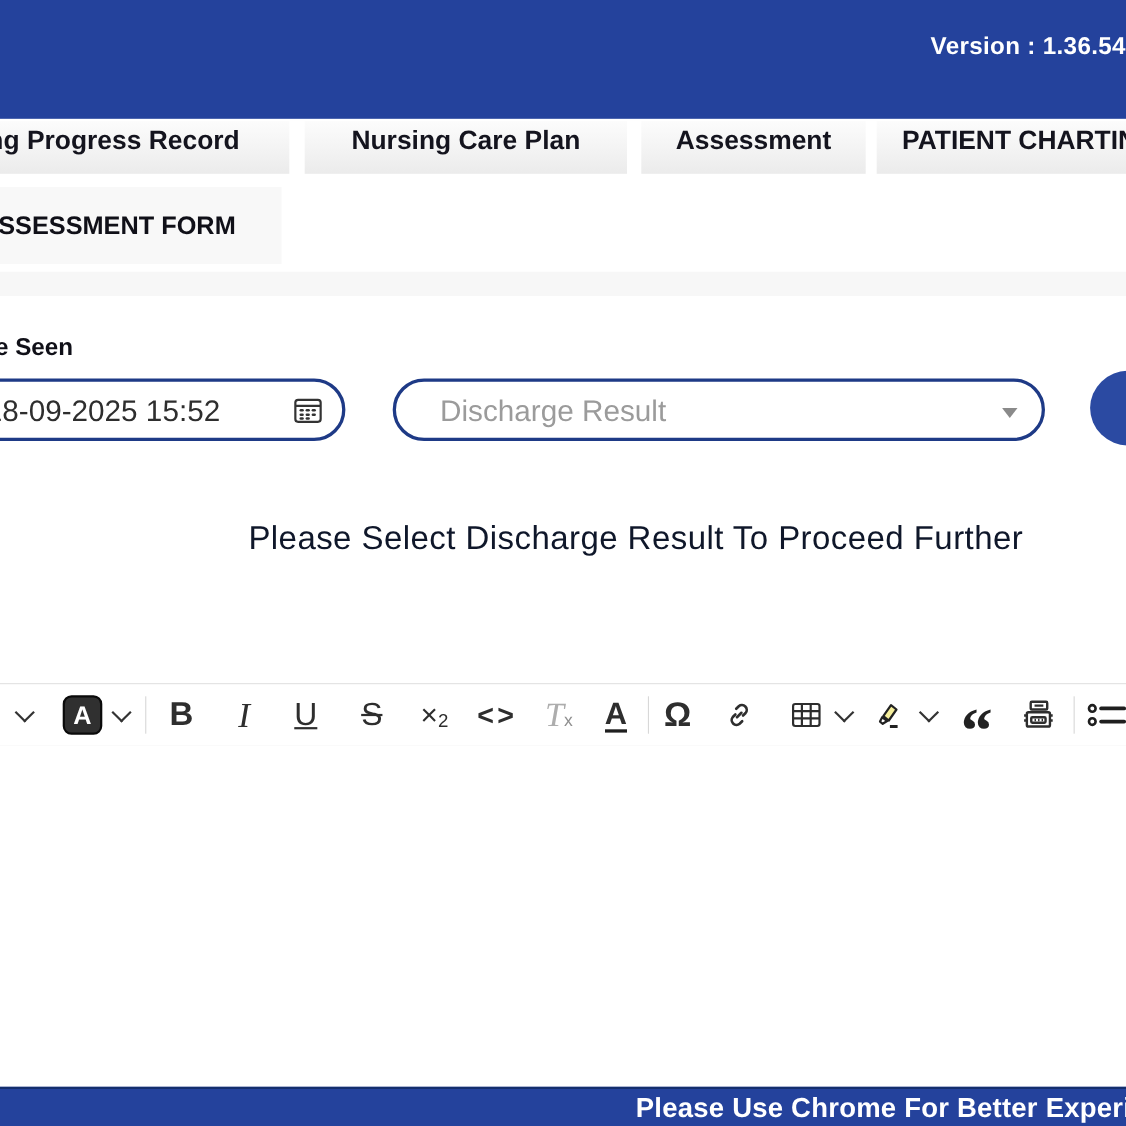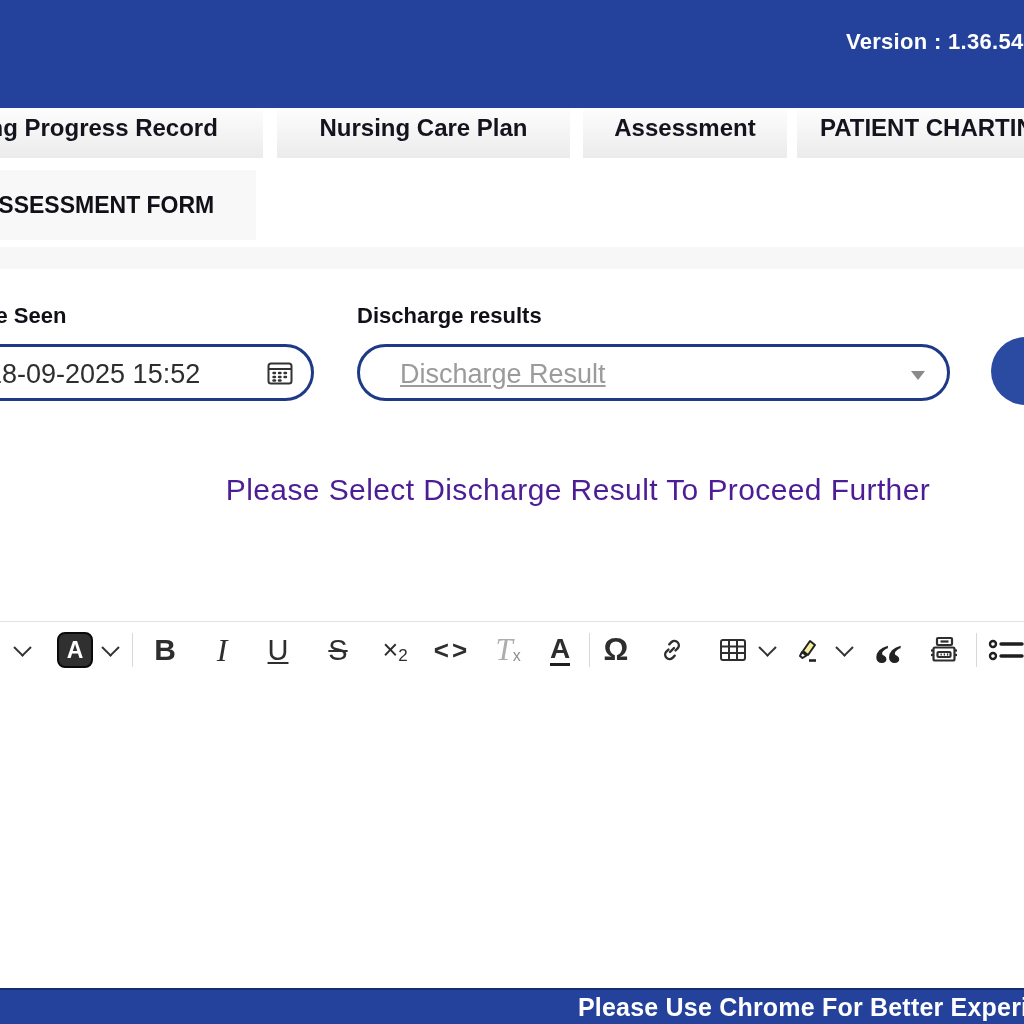--- a/index.html
+++ b/index.html
@@ -25,25 +25,25 @@
   .faint-strip{position:absolute;top:247px;left:0;right:0;height:22px;background:#f7f7f7;}
   
   .field-label{position:absolute;top:303px;color:#101018;font-size:22px;font-weight:700;white-space:nowrap;}
   .lbl-date{left:-40px;}
   .lbl-discharge{left:357px;}
   .pill{position:absolute;top:344px;height:51px;border:3px solid #1e3a86;border-radius:29px;background:#fff;box-sizing:content-box;}
   .pill-date{left:-66px;width:374px;}
   .pill-discharge{left:357px;width:587px;}
   .date-value{position:absolute;left:50px;top:12px;font-size:27px;color:#2e2e2e;white-space:nowrap;}
   .cal-btn{position:absolute;right:16px;top:11px;width:30px;height:30px;display:flex;align-items:center;justify-content:center;cursor:pointer;background:none;border:none;padding:0;}
-  .dd-placeholder{position:absolute;left:40px;top:12px;font-size:27px;color:#9b9b9b;white-space:nowrap;text-decoration:underline;}
+  .dd-placeholder{position:absolute;left:40px;top:12px;font-size:27px;color:#9b9b9b;white-space:nowrap;}
   .dd-arrow{position:absolute;right:22px;top:24px;width:0;height:0;border-left:7px solid transparent;border-right:7px solid transparent;border-top:9px solid #8a8a8a;}
   .proceed-btn{position:absolute;left:991px;top:337px;width:70px;height:68px;border-radius:50%;background:#2b4aa2;border:none;cursor:pointer;}
   
-  .notice{position:absolute;top:473px;left:132px;width:892px;text-align:center;color:#4c1d95;font-size:30px;letter-spacing:.4px;white-space:nowrap;}
+  .notice{position:absolute;top:473px;left:132px;width:892px;text-align:center;color:#0f172a;font-size:30px;letter-spacing:.4px;white-space:nowrap;}
   
   .toolbar{position:absolute;top:621px;left:0;right:0;height:56px;background:#ffffff;
            border-top:1px solid #e2e2e2;border-bottom:1px solid #e2e2e2;}
   .titem{position:absolute;top:0;height:56px;display:flex;align-items:center;justify-content:center;color:#2e2e2e;cursor:pointer;}
   .tsep{position:absolute;top:11px;width:1px;height:34px;background:#d8d8d8;}
   .chev{width:11px;height:11px;border-right:2.5px solid #333;border-bottom:2.5px solid #333;transform:rotate(45deg) translate(-2px,-2px);}
   .abox{width:36px;height:36px;background:#303030;border:2px solid #0a0a0a;border-radius:8px;color:#fff;font-weight:700;font-size:23px;display:flex;align-items:center;justify-content:center;box-sizing:border-box;}
   .g-partialA{font-size:28px;font-weight:600;border-bottom:4px solid #1f1f1f;line-height:1.05;}
   .g-bold{font-weight:700;font-size:30px;}
   .g-italic{font-family:"Liberation Serif",serif;font-style:italic;font-size:32px;}
@@ -84,21 +84,20 @@
   <div class="tab tab-4">
     <span>PATIENT CHARTING</span>
   </div>
 
   <div class="subtab">
     <span>ASSESSMENT FORM</span>
   </div>
   <div class="faint-strip"></div>
 
   <div class="field-label lbl-date">Date Seen</div>
-  <div class="field-label lbl-discharge">Discharge results</div>
 
   <div class="pill pill-date">
     <span class="date-value">18-09-2025 15:52</span>
     <button class="cal-btn">
       <svg width="28" height="28" viewBox="0 0 28 28" fill="none" stroke="#333" stroke-width="2">
         <rect x="2.5" y="4.5" width="23" height="20" rx="2.5"></rect>
         <line x1="2.5" y1="10" x2="25.5" y2="10"></line>
         <g stroke="#333" stroke-width="2.4" stroke-linecap="round">
           <line x1="7.5" y1="14" x2="9" y2="14"></line>
             <line x1="13" y1="14" x2="14.5" y2="14"></line>

